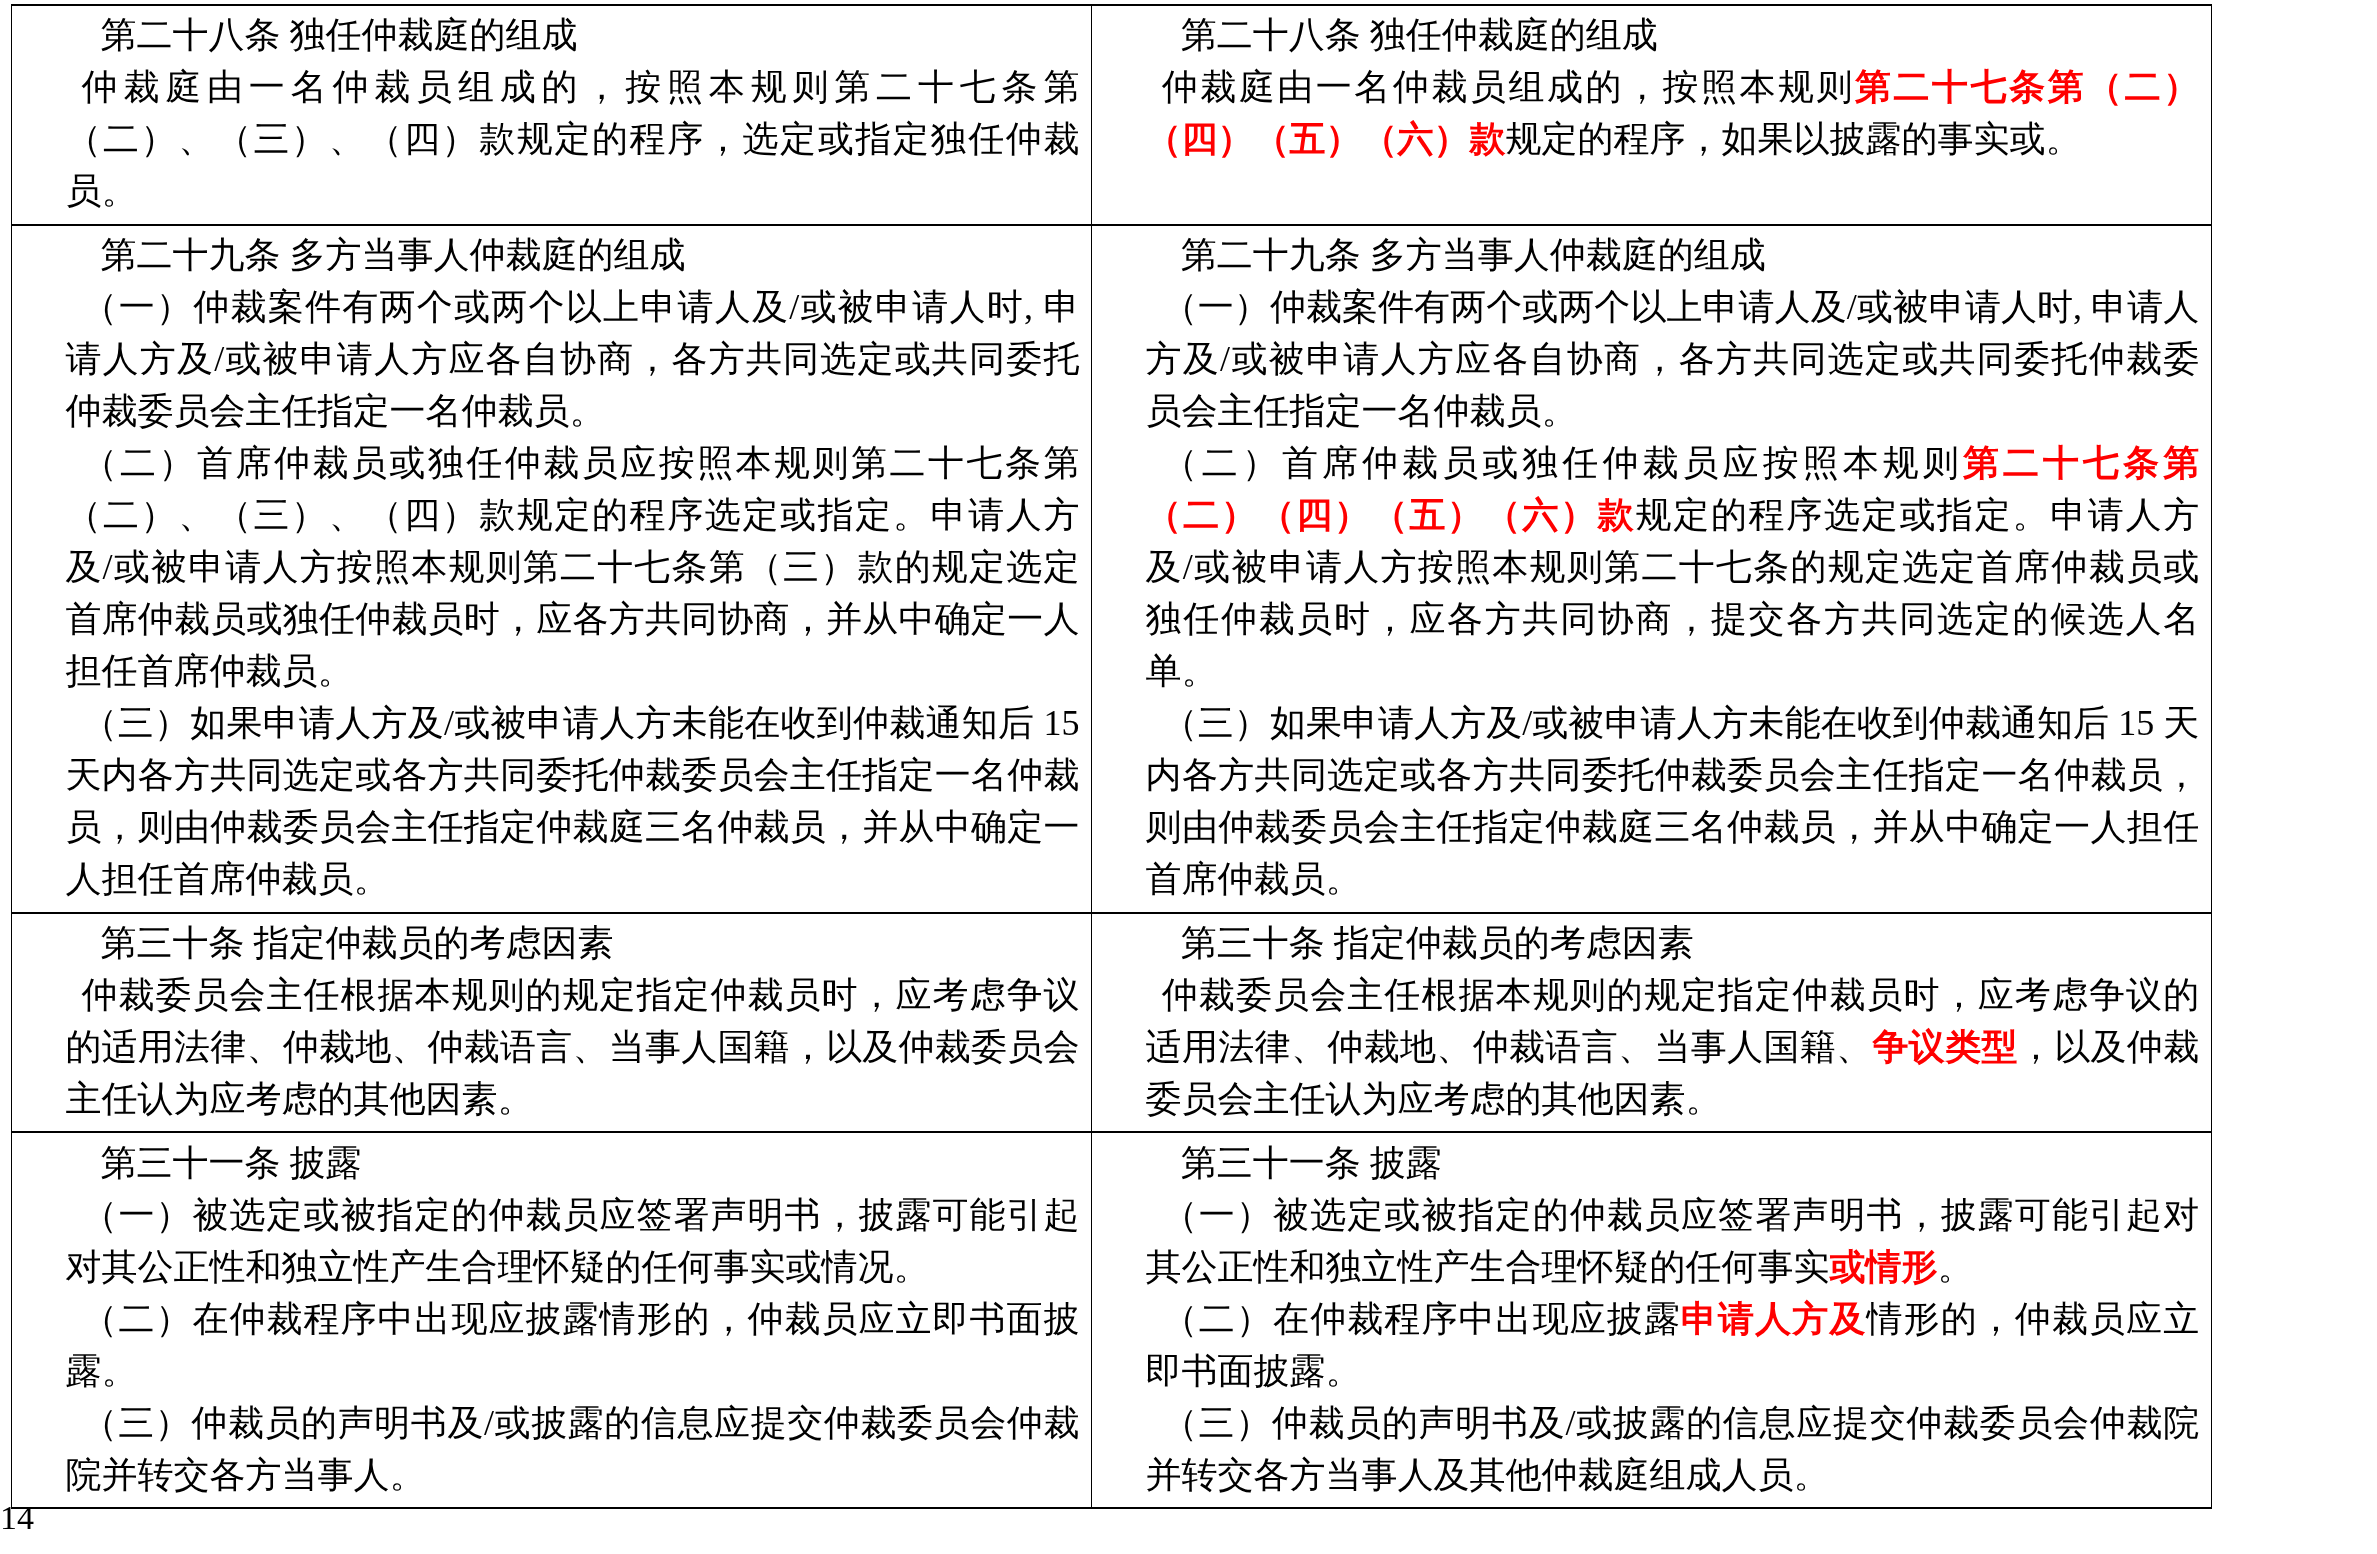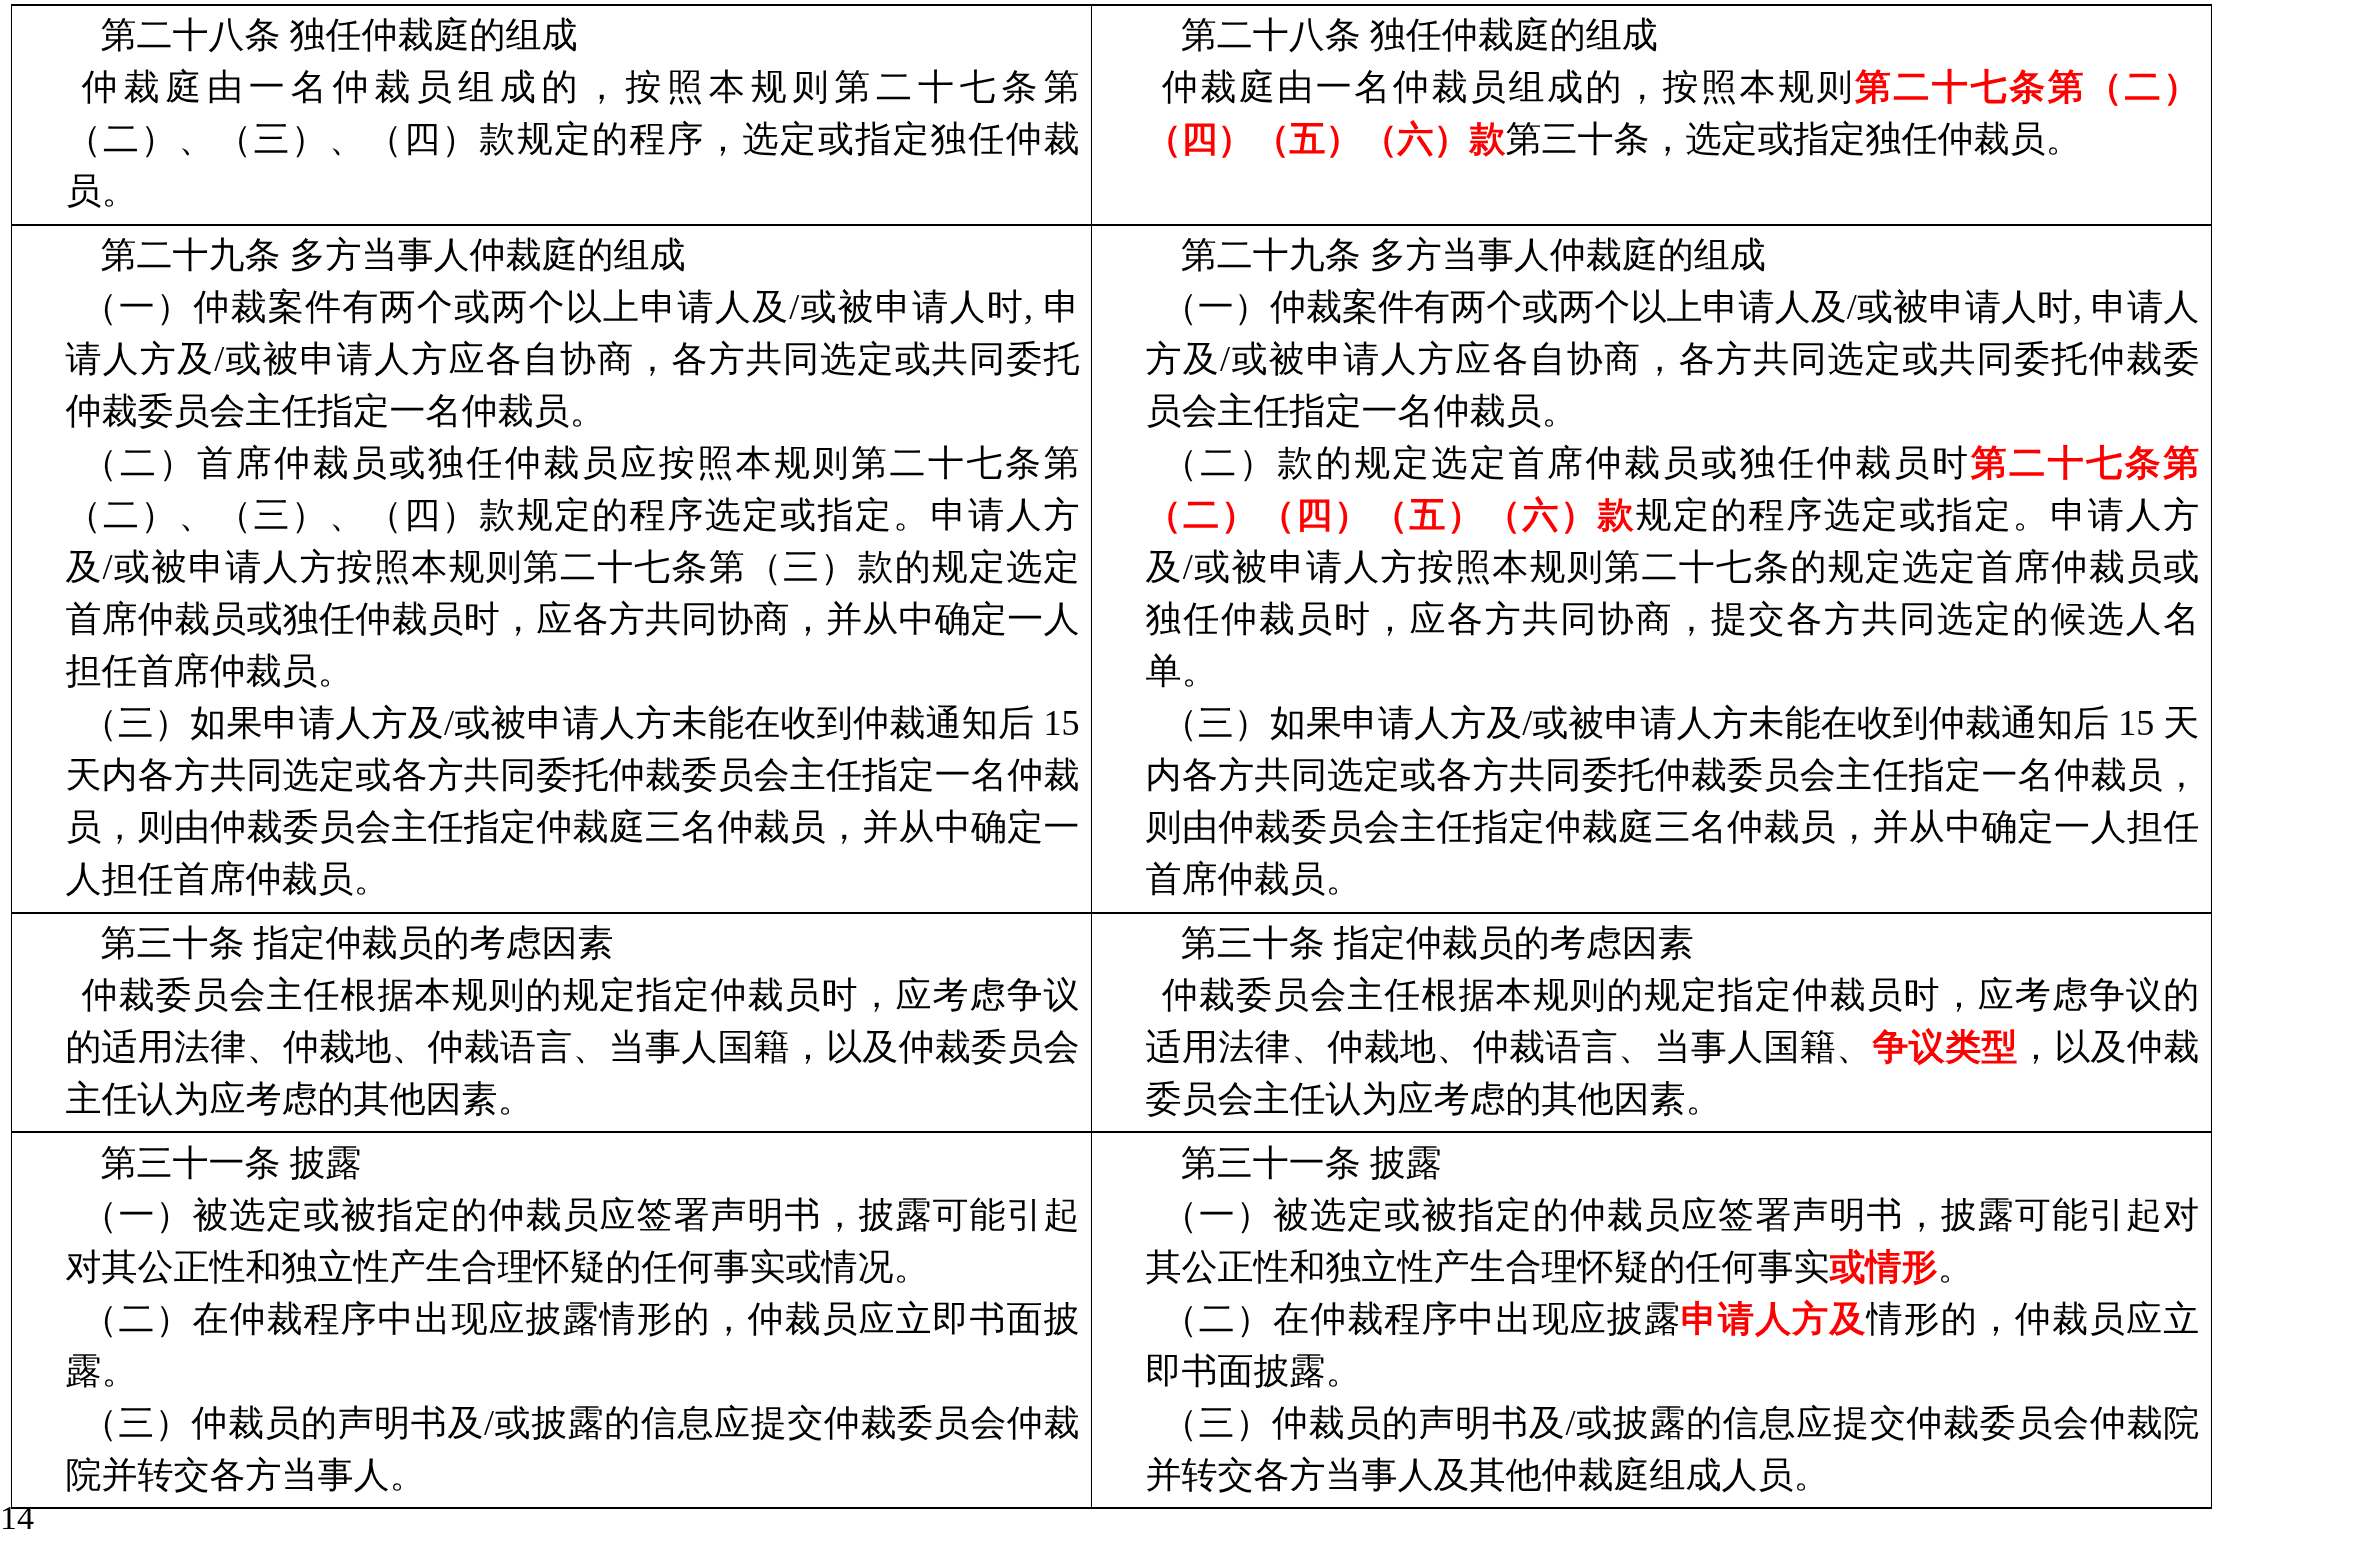--- a/index.html
+++ b/index.html
@@ -70,34 +70,34 @@
     <col class="right-col">
   </colgroup>
   <tbody>
       <tr>
         <td>
           <p class="heading"><span>第二十八条 独任仲裁庭的组成</span></p>
           <p class="para"><span>仲裁庭由一名仲裁员组成的，按照本规则第二十七条第（二）、（三）、（四）款规定的程序，选定或指定独任仲裁员。</span></p>
         </td>
         <td>
           <p class="heading"><span>第二十八条 独任仲裁庭的组成</span></p>
-          <p class="para"><span>仲裁庭由一名仲裁员组成的，按照本规则</span><span class="red">第二十七条第（二）（四）（五）（六）款</span><span>第三十条，选定或指定独任仲裁员。</span></p>
+          <p class="para"><span>仲裁庭由一名仲裁员组成的，按照本规则</span><span class="red">第二十七条第（二）（四）（五）（六）款</span><span>规定的程序，如果以披露的事实或。</span></p>
         </td>
       </tr>
       <tr>
         <td>
           <p class="heading"><span>第二十九条 多方当事人仲裁庭的组成</span></p>
           <p class="para"><span>（一）仲裁案件有两个或两个以上申请人及/或被申请人时, 申请人方及/或被申请人方应各自协商，各方共同选定或共同委托仲裁委员会主任指定一名仲裁员。</span></p>
           <p class="para"><span>（二）首席仲裁员或独任仲裁员应按照本规则第二十七条第（二）、（三）、（四）款规定的程序选定或指定。申请人方及/或被申请人方按照本规则第二十七条第（三）款的规定选定首席仲裁员或独任仲裁员时，应各方共同协商，并从中确定一人担任首席仲裁员。</span></p>
           <p class="para"><span>（三）如果申请人方及/或被申请人方未能在收到仲裁通知后 15 天内各方共同选定或各方共同委托仲裁委员会主任指定一名仲裁员，则由仲裁委员会主任指定仲裁庭三名仲裁员，并从中确定一人担任首席仲裁员。</span></p>
         </td>
         <td>
           <p class="heading"><span>第二十九条 多方当事人仲裁庭的组成</span></p>
           <p class="para"><span>（一）仲裁案件有两个或两个以上申请人及/或被申请人时, 申请人方及/或被申请人方应各自协商，各方共同选定或共同委托仲裁委员会主任指定一名仲裁员。</span></p>
-          <p class="para"><span>（二）款的规定选定首席仲裁员或独任仲裁员时</span><span class="red">第二十七条第（二）（四）（五）（六）款</span><span>规定的程序选定或指定。申请人方及/或被申请人方按照本规则第二十七条的规定选定首席仲裁员或独任仲裁员时，应各方共同协商，提交各方共同选定的候选人名单。</span></p>
+          <p class="para"><span>（二）首席仲裁员或独任仲裁员应按照本规则</span><span class="red">第二十七条第（二）（四）（五）（六）款</span><span>规定的程序选定或指定。申请人方及/或被申请人方按照本规则第二十七条的规定选定首席仲裁员或独任仲裁员时，应各方共同协商，提交各方共同选定的候选人名单。</span></p>
           <p class="para"><span>（三）如果申请人方及/或被申请人方未能在收到仲裁通知后 15 天内各方共同选定或各方共同委托仲裁委员会主任指定一名仲裁员，则由仲裁委员会主任指定仲裁庭三名仲裁员，并从中确定一人担任首席仲裁员。</span></p>
         </td>
       </tr>
       <tr>
         <td>
           <p class="heading"><span>第三十条 指定仲裁员的考虑因素</span></p>
           <p class="para"><span>仲裁委员会主任根据本规则的规定指定仲裁员时，应考虑争议的适用法律、仲裁地、仲裁语言、当事人国籍，以及仲裁委员会主任认为应考虑的其他因素。</span></p>
         </td>
         <td>
           <p class="heading"><span>第三十条 指定仲裁员的考虑因素</span></p>

